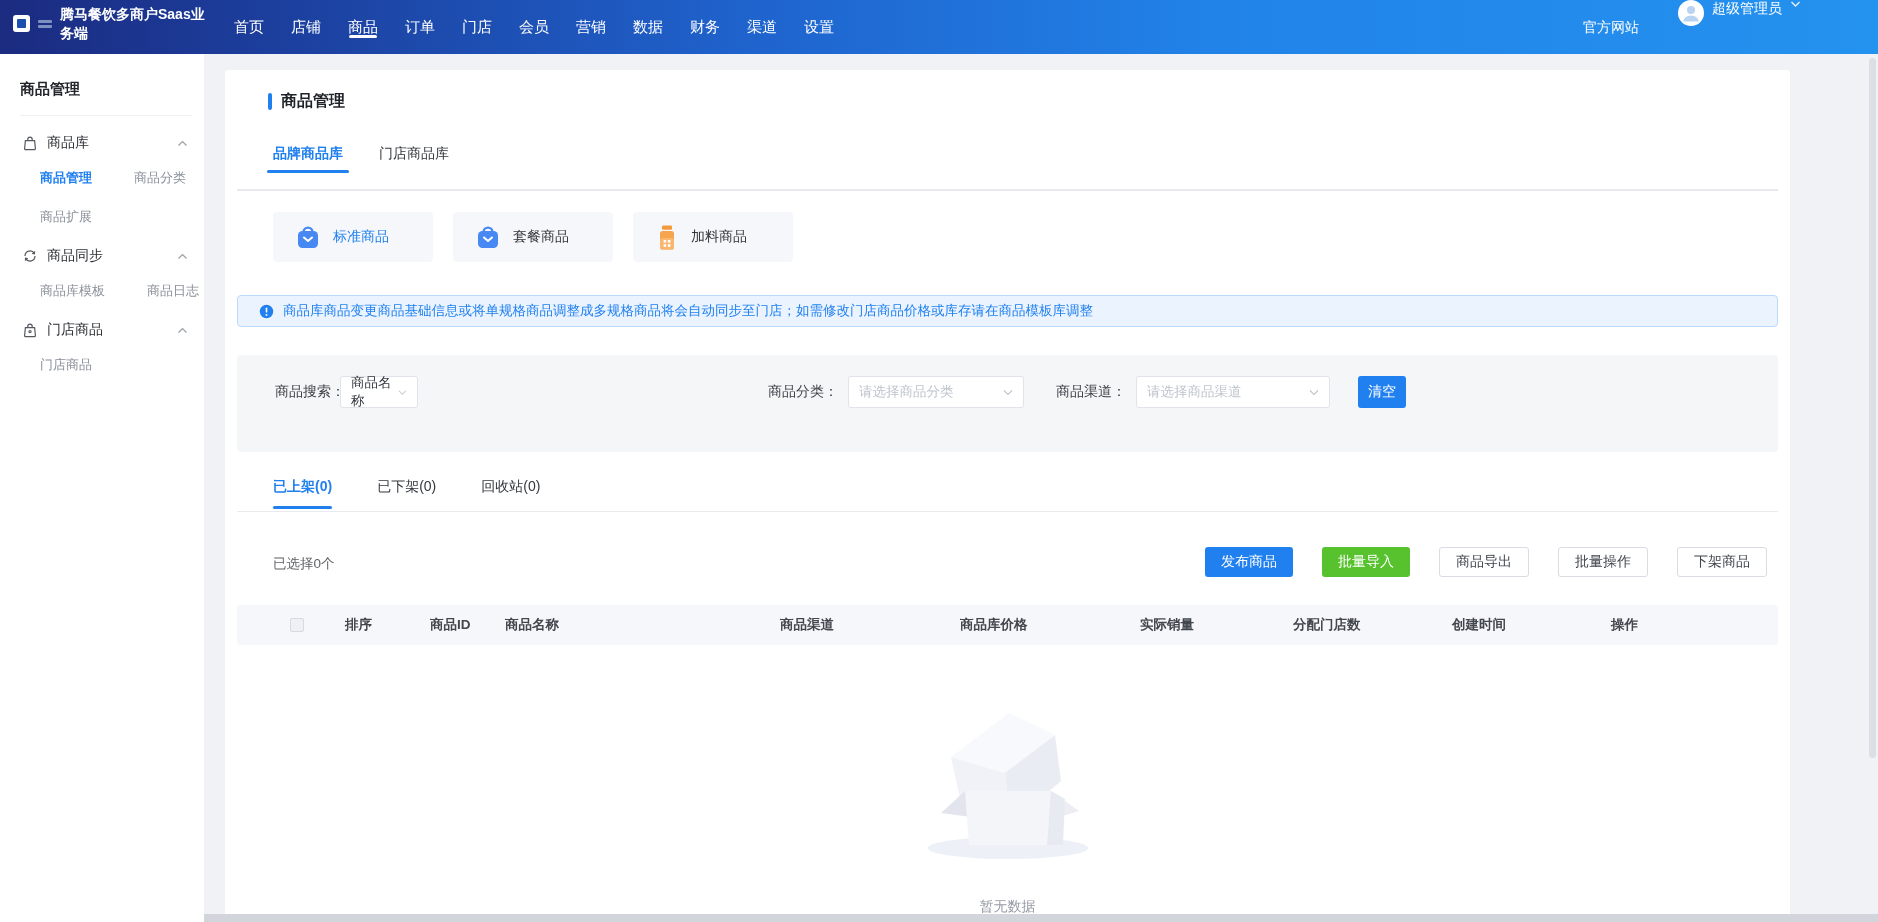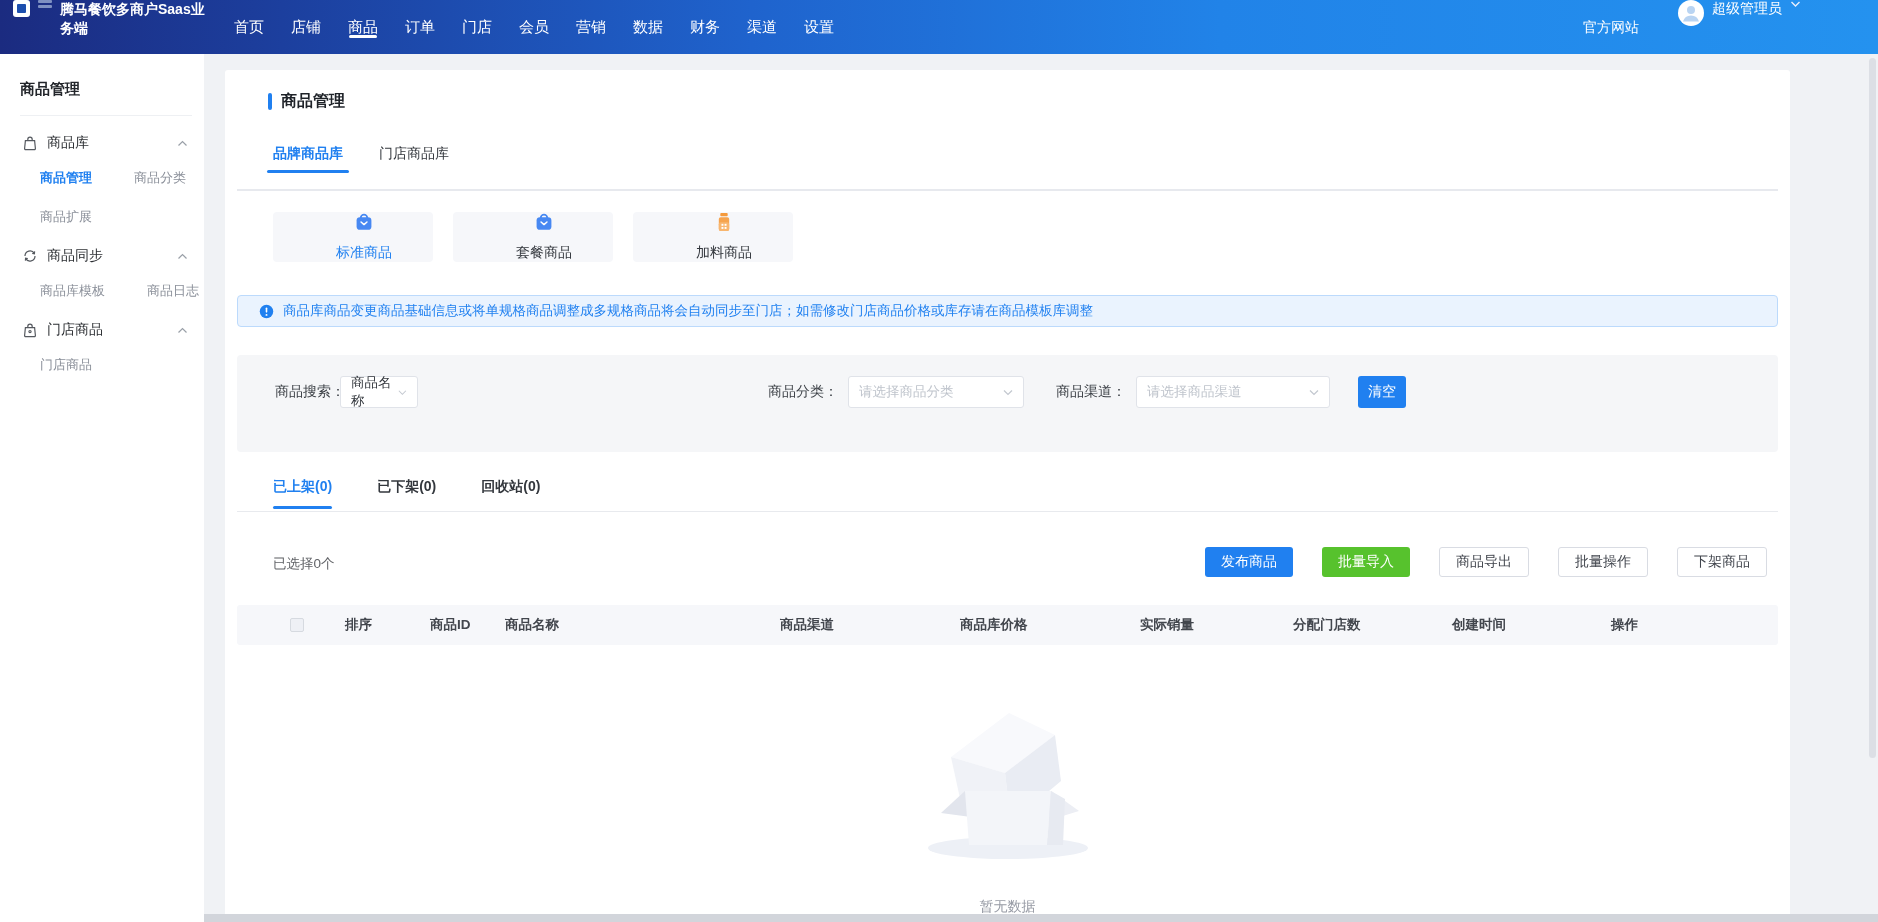--- a/index.html
+++ b/index.html
@@ -2,21 +2,21 @@
 <html><head>
 <meta charset="utf-8">
 <style>
   * { margin:0; padding:0; box-sizing:border-box; }
   html,body { width:1878px; height:922px; overflow:hidden; }
   body { font-family:"Liberation Sans","DejaVu Sans",sans-serif; background:#f0f2f5; position:relative; color:#33373d; }
 
   
   .navbar { position:absolute; left:0; top:0; width:1878px; height:54px;
     background:linear-gradient(90deg,#1b2b80 0%,#1c3f9e 15%,#1f63cd 40%,#2183e8 65%,#2492ef 100%); z-index:10; }
-  .logo { position:absolute; left:13px; top:0; height:47px; display:flex; gap:8px; cursor:pointer; }
+  .logo { position:absolute; left:13px; top:0; height:47px; display:flex; align-items:center; gap:8px; cursor:pointer; }
   .logo-icon { width:17px; height:17px; background:#fff; border-radius:3px; position:relative; flex:0 0 auto; }
   .logo-icon::after { content:""; position:absolute; left:4px; top:4px; width:9px; height:9px; background:#1d4fae; border-radius:1px; }
   .logo-mini { width:14px; height:8px; display:flex; flex-direction:column; gap:2px; opacity:.55; }
   .logo-mini i { display:block; height:3px; background:#cfe0f5; border-radius:1px; }
   .logo-title { color:#fff; font-size:14px; font-weight:bold; line-height:19px; width:152px; }
   .nav-items { position:absolute; left:234px; top:0; height:40px; display:flex; align-items:stretch; gap:27px; }
   .nav-item { color:#fff; font-size:15px; line-height:54px; position:relative; cursor:pointer; white-space:nowrap; }
   .nav-item.active::after { content:""; position:absolute; left:1px; right:1px; bottom:2px; height:3px; background:#fff; border-radius:2px; }
   .site-link { position:absolute; left:1583px; top:0; line-height:54px; color:#fff; font-size:14px; cursor:pointer; }
   .user { position:absolute; left:1678px; top:0; height:54px; display:flex; gap:8px; color:#fff; font-size:14px; cursor:pointer; }
@@ -41,40 +41,40 @@
   .title-bar { width:4px; height:17px; background:#2080f0; border-radius:2px; }
   .page-title { font-size:16px; font-weight:bold; color:#1f2329; }
 
   .lib-tabs { position:absolute; left:48px; top:75px; display:flex; gap:36px; }
   .lib-tab { font-size:14px; color:#33373d; padding-bottom:10px; cursor:pointer; position:relative; }
   .lib-tab.active { color:#2080f0; font-weight:bold; }
   .lib-tab.active::after { content:""; position:absolute; left:-6px; right:-6px; bottom:0; height:3px; background:#2080f0; border-radius:2px; }
   .lib-line { position:absolute; left:12px; top:119px; width:1541px; height:2px; background:#e7e9ee; }
 
   .type-cards { position:absolute; left:48px; top:142px; display:flex; gap:20px; }
-  .type-card { width:160px; height:50px; background:#f6f7fa; border-radius:4px; display:flex; align-items:center; gap:12px; padding-left:22px; cursor:pointer;flex-direction:column; }
+  .type-card { width:160px; height:50px; background:#f6f7fa; border-radius:4px; display:flex; align-items:center; gap:12px; padding-left:22px; cursor:pointer; }
   .type-card .t-label { font-size:14px; color:#33373d; }
   .type-card.active .t-label { color:#2080f0; }
 
   .notice { position:absolute; left:12px; top:225px; width:1541px; height:32px; background:#eaf3fe; border:1px solid #bcdafc; border-radius:4px; display:flex; align-items:center; gap:9px; padding-left:21px; }
   .notice-text { font-size:13.5px; color:#2080f0; }
 
   .filter-panel { position:absolute; left:12px; top:285px; width:1541px; height:97px; background:#f5f6f8; border-radius:4px; }
   .f-label { position:absolute; top:28px; font-size:14px; color:#3c4046; }
   .f-select { position:absolute; top:21px; height:32px; background:#fff; border:1px solid #e0e3e9; border-radius:3px; display:flex; align-items:center; padding:0 10px; cursor:pointer; }
   .f-select .ph { font-size:13.5px; color:#bfc4cc; }
   .f-select .val { font-size:13.5px; color:#33373d; }
   .f-select svg { margin-left:auto; }
   .f-input { position:absolute; top:21px; height:32px; background:#fff; border:1px solid #e0e3e9; border-radius:3px; padding:0 11px; font-size:13.5px; color:#33373d; outline:none; font-family:inherit; }
   .f-input::placeholder { color:#bfc4cc; }
   .btn { border:none; border-radius:3px; font-size:14px; cursor:pointer; font-family:inherit; }
   .btn-clear { position:absolute; left:1121px; top:21px; width:48px; height:32px; background:#2080f0; color:#fff; }
 
   .status-tabs { position:absolute; left:48px; top:408px; display:flex; gap:45px; }
-  .status-tab { font-size:14px; color:#33373d; padding-bottom:13px; cursor:pointer; position:relative;font-weight:bold; }
+  .status-tab { font-size:14px; color:#33373d; padding-bottom:13px; cursor:pointer; position:relative; }
   .status-tab.active { color:#2080f0; font-weight:bold; }
   .status-tab.active::after { content:""; position:absolute; left:0; right:0; bottom:0; height:3px; background:#2080f0; border-radius:2px; }
   .status-line { position:absolute; left:12px; top:441px; width:1541px; height:1px; background:#e8eaee; }
 
   .selected-text { position:absolute; left:48px; top:485px; font-size:13.5px; color:#606266; }
   .actions { position:absolute; top:477px; right:23px; display:flex; gap:29px; }
   .actions .btn { height:30px; padding:0 16px; }
   .btn-primary { background:#2080f0; color:#fff; }
   .btn-success { background:#57c22d; color:#fff; }
   .btn-plain { background:#fff; color:#41454d; border:1px solid #d9dce3; }

